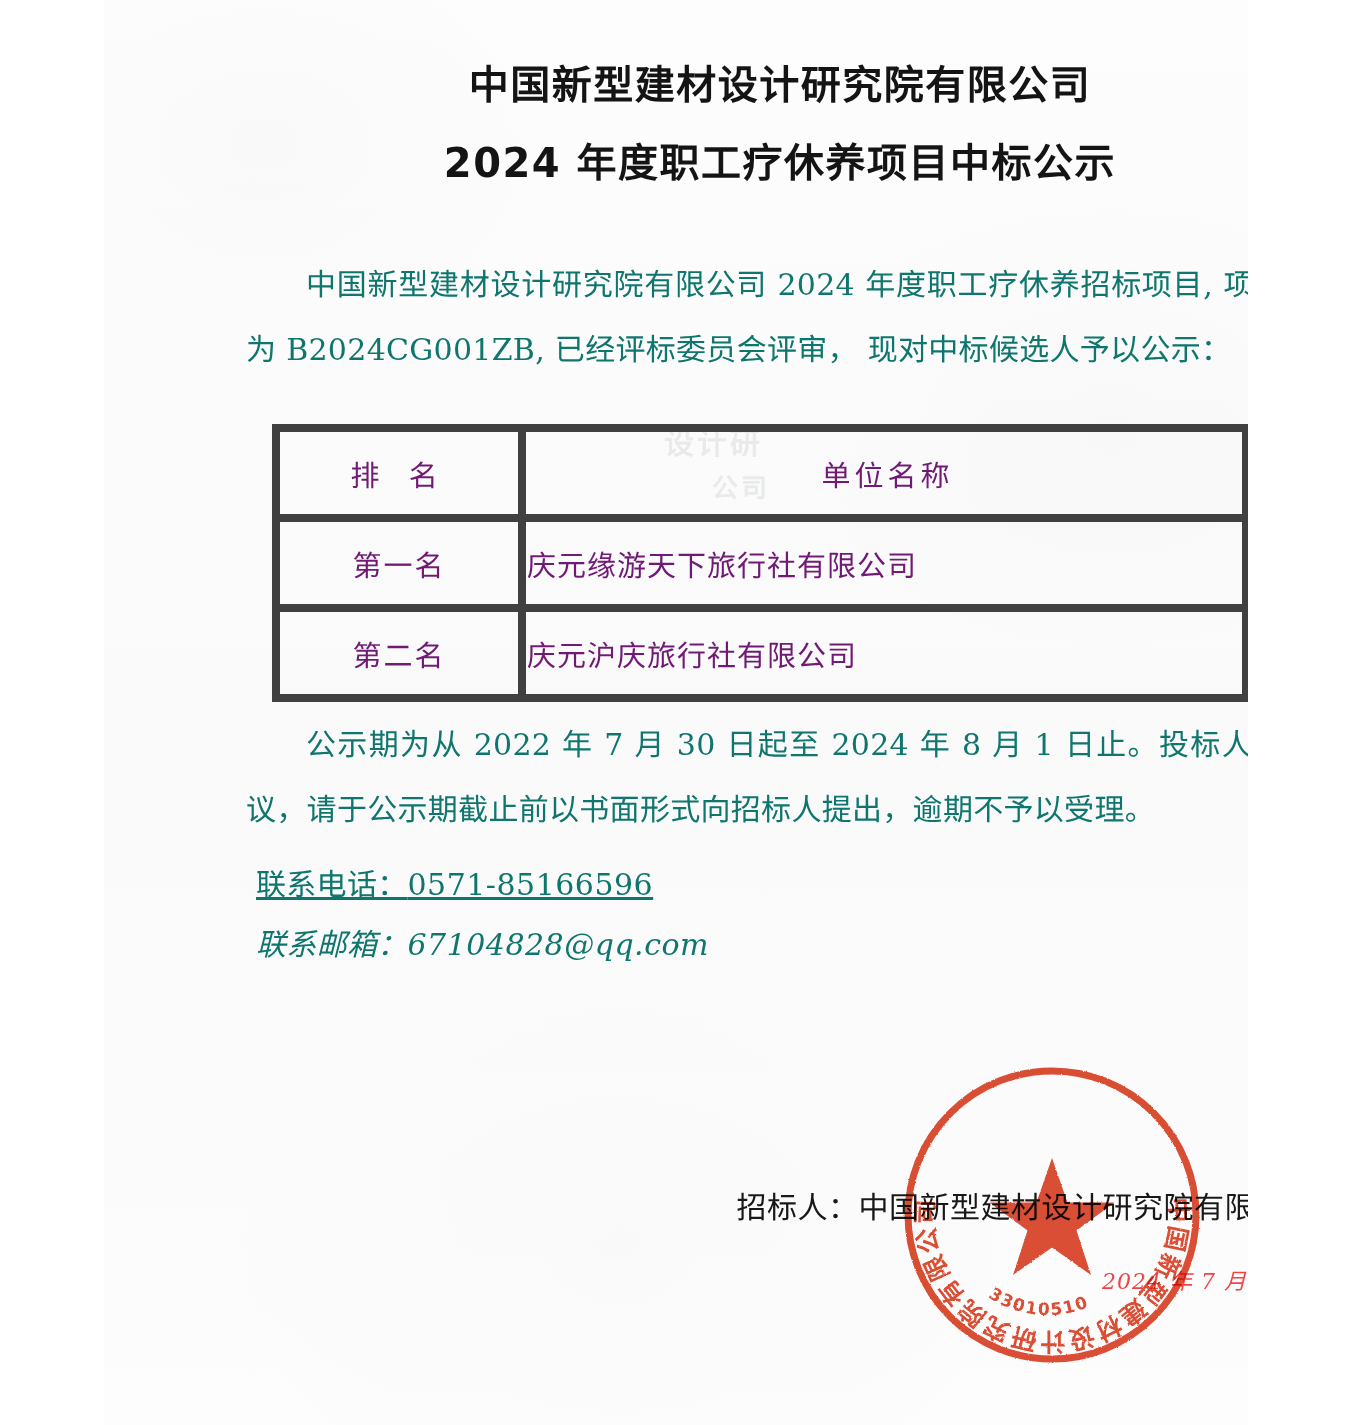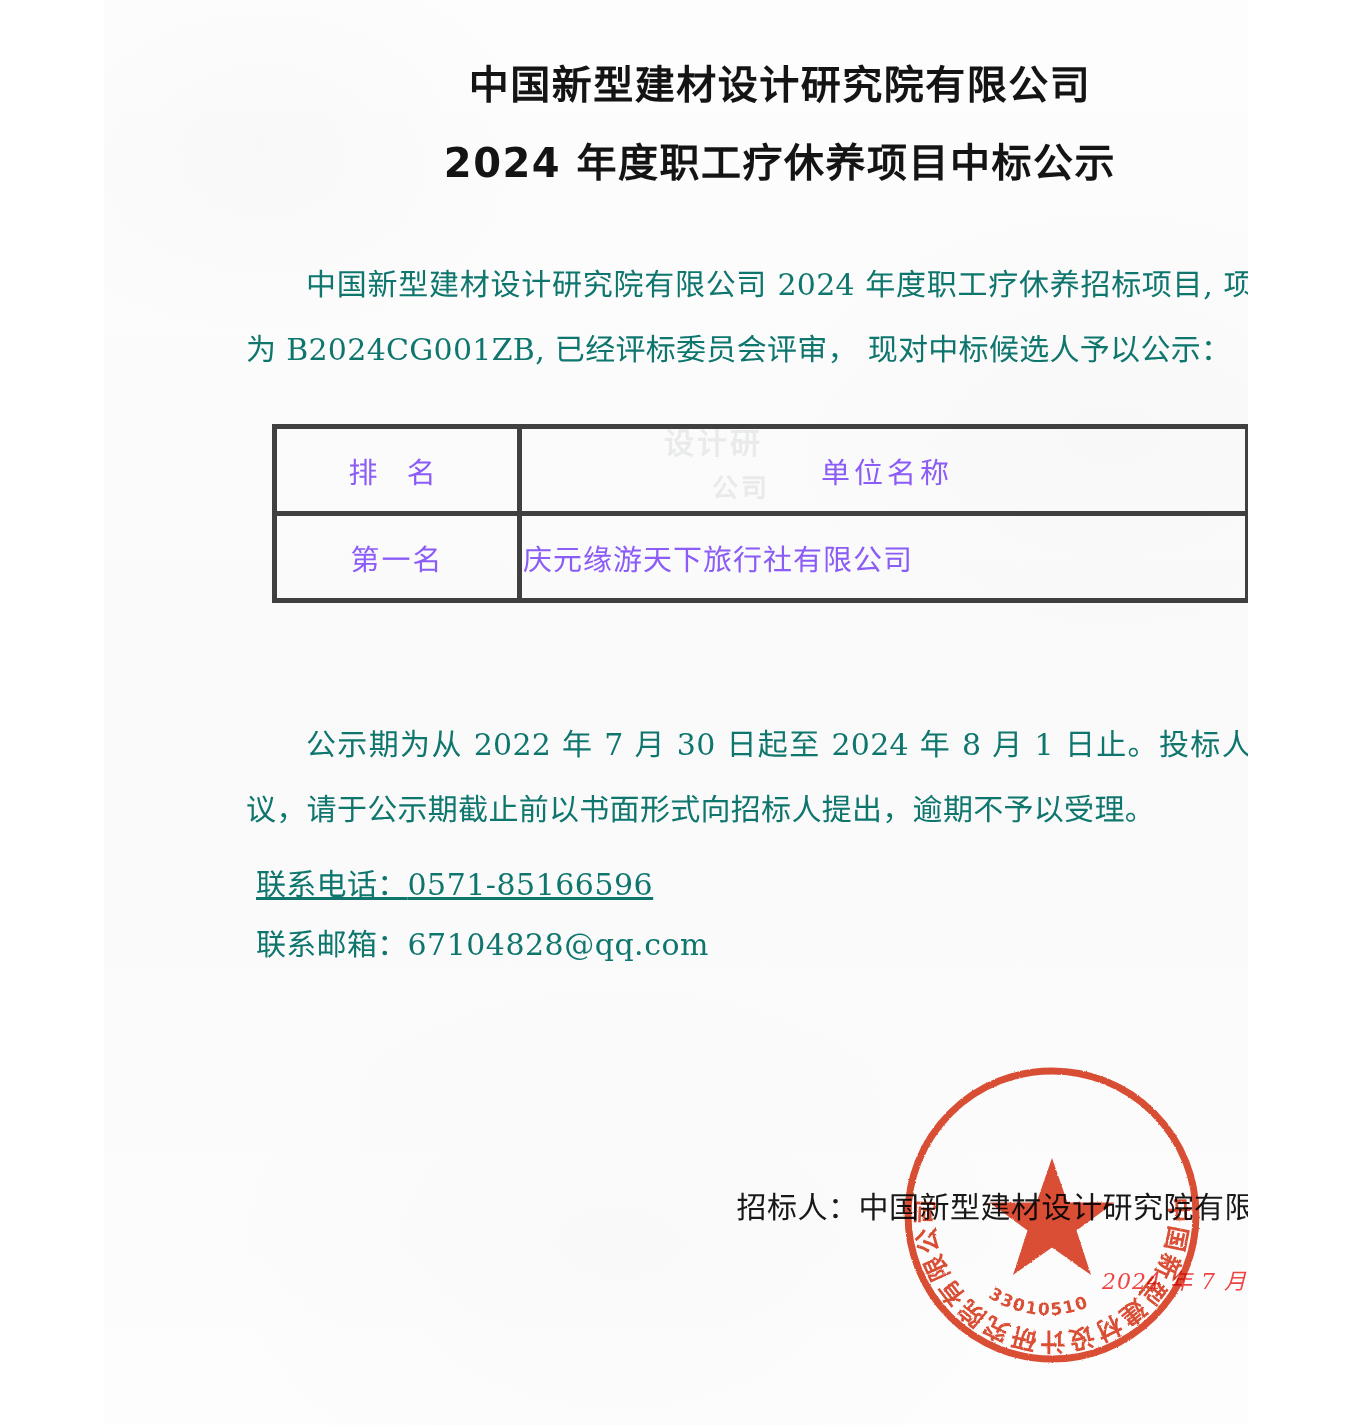--- a/index.html
+++ b/index.html
@@ -98,42 +98,43 @@
   #contact-phone {
     left: 152px;
     top: 852px;
     width: 800px;
     text-decoration: underline;
   }
   #contact-email {
     left: 152px;
     top: 912px;
     width: 800px;
+    font-style: italic;
   }
   .contact-value {
     font-family: "DejaVu Serif", "Liberation Serif", serif;
     letter-spacing: 0.5px;
   }
 
   
   #bid-table {
     position: absolute;
     left: 168px;
     top: 424px;
     width: 978px;
     border-collapse: collapse;
     z-index: 4;
     background: transparent;
   }
   #bid-table td, #bid-table th {
-    border: 5px solid #404040;
+    border: 8px solid #404040;
     height: 80px;
     font-size: 29px;
     font-weight: normal;
-    color: #8b5cf6;
+    color: #701a75;
     background: transparent;
     margin-left: 48px;
   }
   #bid-table .col-rank {
     width: 244px;
     text-align: center;
     letter-spacing: 2px;
   }
   #bid-table .col-name {
     width: 734px;
@@ -220,20 +221,24 @@
       <tr>
         <th class="col-rank">排  名</th>
         <th class="col-name">单位名称</th>
       </tr>
     </thead>
     <tbody>
       <tr>
         <td class="col-rank">第一名</td>
         <td class="col-name">庆元缘游天下旅行社有限公司</td>
       </tr>
+      <tr>
+        <td class="col-rank">第二名</td>
+        <td class="col-name">庆元沪庆旅行社有限公司</td>
+      </tr>
     </tbody>
   </table>
 
   <div id="notice-para" class="layer-text para">公示期为从 2022 年 7 月 30 日起至 2024 年 8 月 1 日止。投标人若有异议，请于公示期截止前以书面形式向招标人提出，逾期不予以受理。</div>
 
   <div id="contact-phone" class="layer-text para">
     <span>联系电话：</span><span class="contact-value">0571-85166596</span>
   </div>
   <div id="contact-email" class="layer-text para">
     <span>联系邮箱：</span><span class="contact-value">67104828@qq.com</span>

